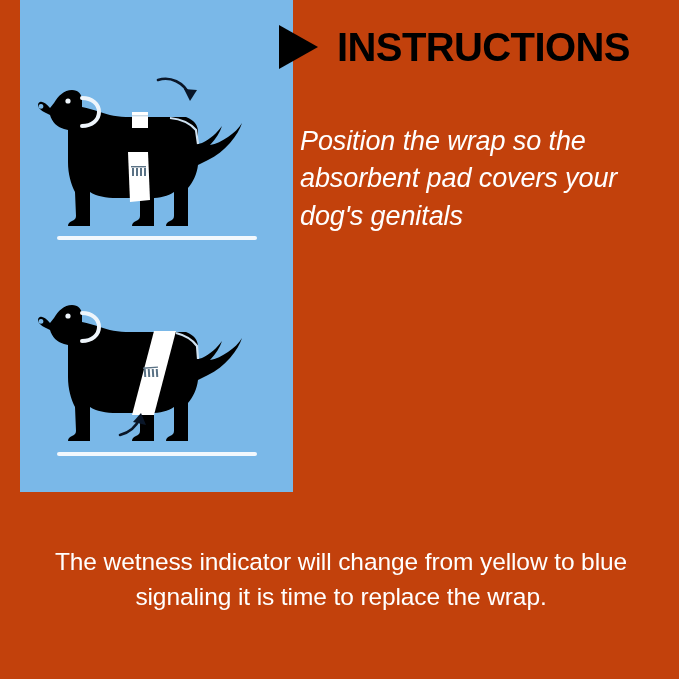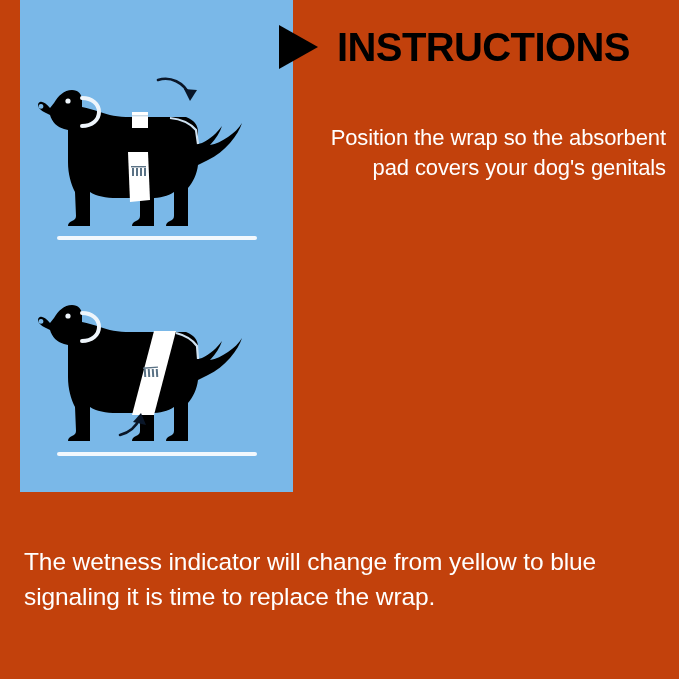--- a/index.html
+++ b/index.html
@@ -64,45 +64,46 @@
     letter-spacing: -0.6px;
     color: #000000;
     line-height: 1;
     white-space: nowrap;
   }
 
   
   .step-text {
     position: absolute;
     color: #ffffff;
-    text-align: right;
-    font-size: 22px;
+    text-align: left;
+    font-size: 27px;
     line-height: 1.38;
     font-weight: 500;
     letter-spacing: -0.1px;
+    font-style: italic;
   }
   #step-text-1 {
     left: 300px;
     top: 123px;
     width: 366px;
   }
   #step-text-2 {
     left: 300px;
     top: 322px;
     width: 366px;
   }
 
   
   #footer-note {
     position: absolute;
     left: 24px;
     top: 545px;
     width: 634px;
     color: #ffffff;
-    text-align: left;
+    text-align: center;
     font-size: 24.5px;
     line-height: 1.42;
     font-weight: 500;
     letter-spacing: -0.1px;
   }
 </style>
 </head>
 <body>
 
 <div id="page">

